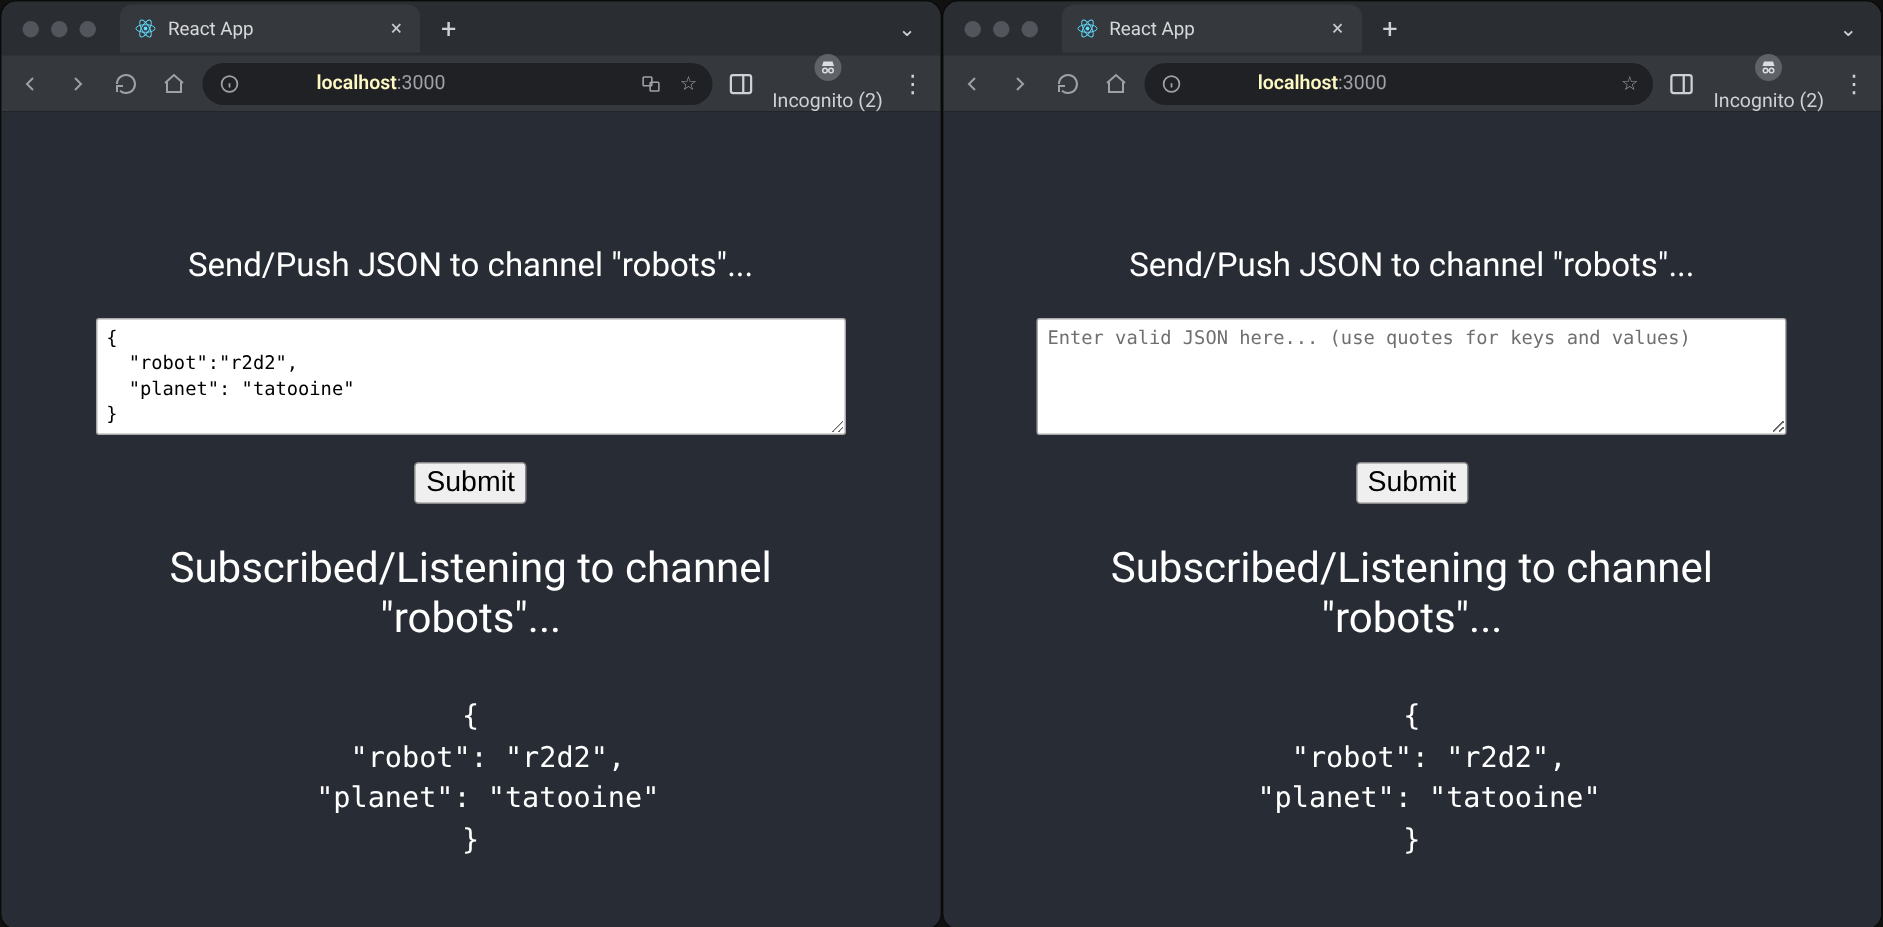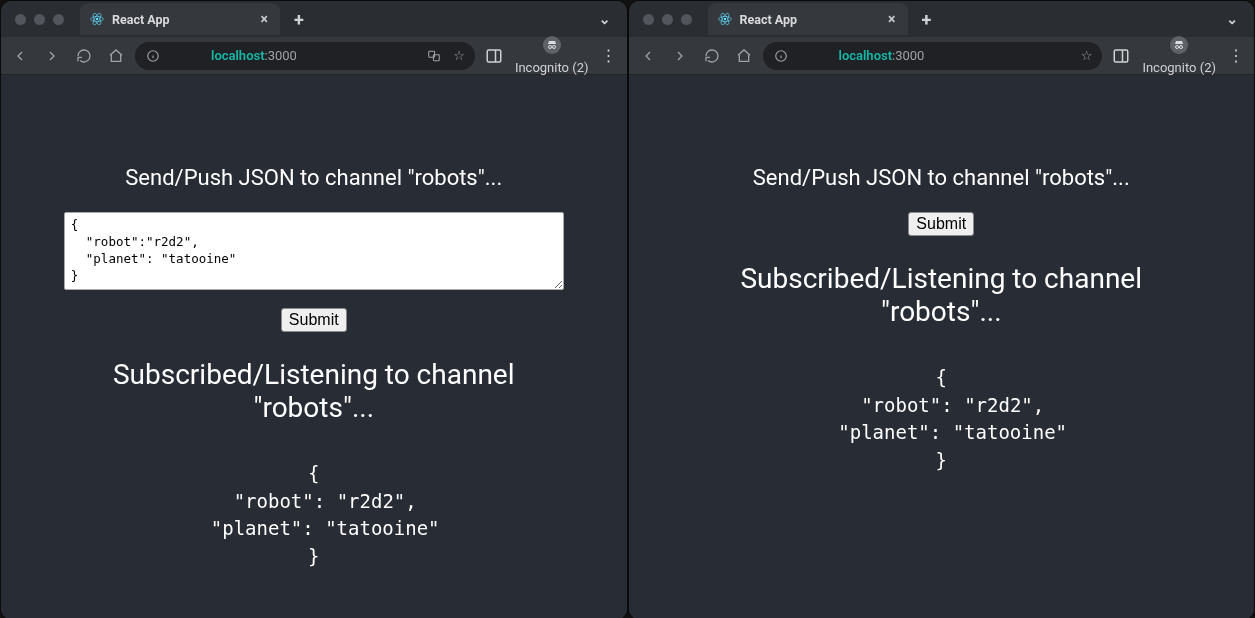--- a/index.html
+++ b/index.html
@@ -1,59 +1,59 @@
 <!DOCTYPE html>
 <html><head>
   <meta charset="utf-8">
   <style>
     * { margin: 0; padding: 0; box-sizing: border-box; }
     html, body { width: 100%; height: 100%; }
     body { display: flex; font-family: -apple-system, BlinkMacSystemFont, "Segoe UI", Roboto, Helvetica, Arial, sans-serif; overflow: hidden; background:#111; }
     .window { flex: 1 1 50%; height: 618px; background:#2a2d31; border-radius: 10px; margin: 1px; box-shadow: 0 0 0 1px rgba(0,0,0,.4); display:flex; flex-direction:column; overflow:hidden; }
 
     
-    .tabstrip { height: 36px; background:#2a2d31; display:flex; align-items:center; padding: 0 8px; gap:10px;font-weight:bold; }
+    .tabstrip { height: 36px; background:#2a2d31; display:flex; align-items:center; padding: 0 8px; gap:10px; }
     .traffic { display:flex; gap:8px; margin-right:6px; padding-left:6px;}
     .traffic .dot{ width:11px;height:11px;border-radius:50%; background:#52555b; }
     .tab { display:flex; align-items:center; gap:8px; background:#35383d; border-radius:8px 8px 0 0; height:32px; padding:0 10px; color:#d8d9db; font-size:12.5px; min-width:200px; }
     .react-logo { width:14px;height:14px; position:relative; }
     .react-logo svg { width:14px;height:14px; display:block;}
     .tab .close{ margin-left:auto; color:#c7c9cc; font-size:14px; line-height:1; padding:2px 2px; cursor:pointer;}
     .newtab { color:#cfd1d4; font-size:18px; padding:0 4px; cursor:pointer;}
     .tabright { margin-left:auto; color:#cfd1d4; font-size:14px; padding:0 8px; cursor:pointer;}
 
     
     .toolbar { height:38px; background:#35383d; display:flex; align-items:center; padding:0 10px; gap:10px; border-bottom:1px solid #222428;}
     .nav-icons { display:flex; gap:14px; color:#9ea1a7; }
     .nav-icons .ico { width:18px; height:18px; display:flex; align-items:center; justify-content:center; cursor:pointer;}
     .nav-icons .ico svg{width:16px;height:16px;}
     .omnibox { flex:1; display:flex; align-items:center; gap:8px; background:#202124; border-radius:20px; height:28px; padding:0 10px; color:#cfd1d4; font-size:13px;}
     .omnibox .site-info{ width:16px;height:16px; display:flex;align-items:center;justify-content:center; color:#9ea1a7;}
     .omnibox .site-info svg{width:14px;height:14px;}
     .omnibox .addr { color:#9ea1a7; }
-    .omnibox .addr .host { color:#14b8a6; font-weight:600;padding-left:42px;}
+    .omnibox .addr .host { color:#fef9c3; font-weight:600;padding-left:42px;}
     .omnibox .right-icons { margin-left:auto; display:flex; gap:10px; align-items:center; }
     .ext-pill { display:flex; align-items:center; justify-content:center; width:18px;height:18px; color:#9ea1a7;}
     .ext-pill svg{width:14px;height:14px;}
     .star { color:#9ea1a7; cursor:pointer;}
     .toolbar .rightcluster { display:flex; gap:12px; align-items:center; color:#cfd1d4; font-size:13px;}
     .rightcluster .ico{ width:18px;height:18px; display:flex;align-items:center;justify-content:center; cursor:pointer;}
     .incog { display:flex; align-items:center; gap:6px;flex-direction:column; }
     .incog .badge{ width:18px;height:18px; border-radius:50%; background:#5f6368; display:flex;align-items:center;justify-content:center;}
     .incog .badge svg{width:12px;height:12px;}
     .kebab { font-size:16px; cursor:pointer; color:#cfd1d4;}
 
     
     .viewport { flex:1; background:#282c34; display:flex; align-items:flex-start; justify-content:center; padding-top:90px;}
     .app { width:500px; text-align:center; color:#ffffff;}
     .heading { font-size:22px; font-weight:400; margin: 0 0 22px 0;}
     textarea.json { width:100%; height:78px; resize:both; font-family: ui-monospace, Menlo, Consolas, monospace; font-size:12.5px; border:1px solid #aaa; border-radius:2px; padding:4px 6px; color:#000; background:#fff; line-height:1.35; text-align:left;}
     textarea.json::placeholder{color:#6f6f6f;}
     .submit-wrap { margin-top:14px;}
-    button.submit { font-size:16px; padding:2px 7px; background:#efefef; border:1px solid #888; border-radius:3px; cursor:pointer;}
+    button.submit { font-size:19px; padding:2px 7px; background:#efefef; border:1px solid #888; border-radius:3px; cursor:pointer;}
     .heading2 { font-size:28px; font-weight:400; margin:26px 0 36px 0;}
     pre.output { font-family: ui-monospace, Menlo, Consolas, monospace; font-size:19px; color:#ffffff; white-space:pre; text-align:center; line-height:1.45;}
   </style>
 </head>
 <body>
 
 <div class="window">
   <div class="tabstrip">
     <div class="traffic">
       <span class="dot"></span>
@@ -244,20 +244,21 @@
           </span>
         <span>Incognito (2)</span>
       </span>
       <span class="kebab">⋮</span>
     </div>
   </div>
 
   <div class="viewport">
     <div class="app">
       <h2 class="heading">Send/Push JSON to channel "robots"...</h2>
+      <textarea class="json" placeholder="Enter valid JSON here... (use quotes for keys and values)" style=""></textarea>
       <div class="submit-wrap">
         <button class="submit">Submit</button>
       </div>
       <h2 class="heading2">Subscribed/Listening to channel "robots"...</h2>
       <pre class="output">{
   "robot": "r2d2",
   "planet": "tatooine"
 }</pre>
     </div>
   </div>

